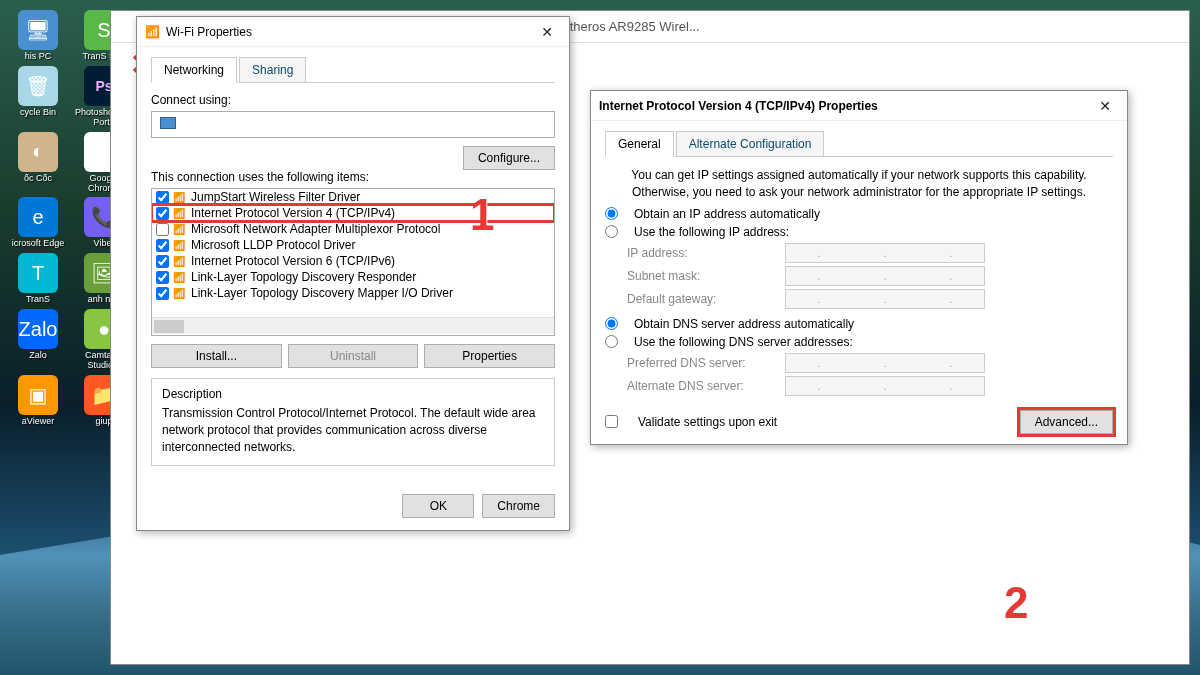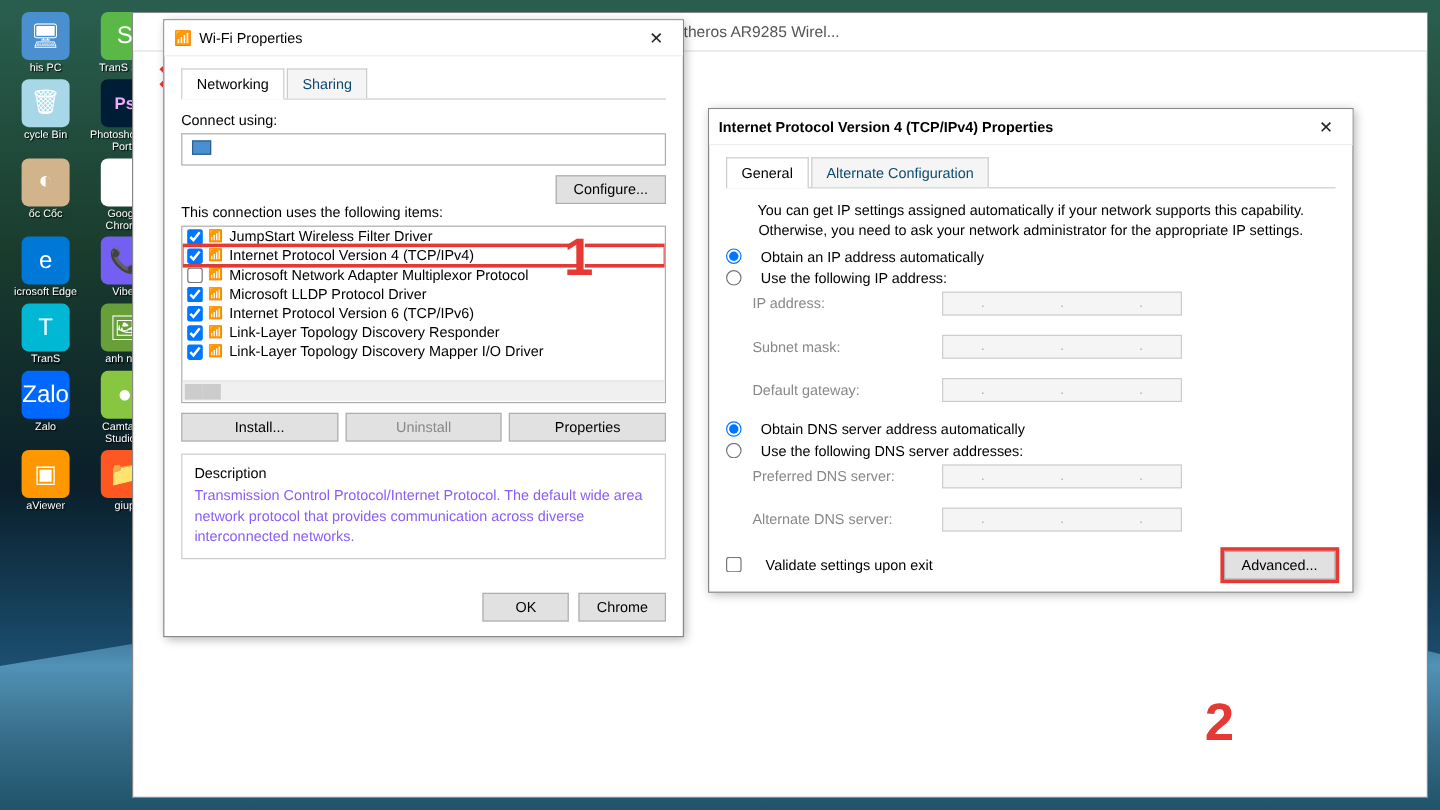--- a/index.html
+++ b/index.html
@@ -34,29 +34,29 @@
 .list-item { display: flex; align-items: center; gap: 4px; padding: 1px 4px; font-size: 12px; white-space: nowrap; }
 .list-item input[type=checkbox] { width: 13px; height: 13px; }
 .net-icon { width: 14px; height: 14px; display: inline-flex; align-items: center; justify-content: center; font-size: 10px; }
 .hl-red { outline: 3px solid #e53935; outline-offset: -1px; }
 .scroll-h { height: 17px; border-top: 1px solid #e0e0e0; background: #f0f0f0; display: flex; align-items: center; padding: 0 2px; }
 .scroll-h::before, .scroll-h::after { content: ''; width: 15px; height: 13px; background: #ccc; }
 .btn-3 { display: flex; gap: 6px; margin-bottom: 10px; }
 .btn-3 .btn { flex: 1; }
 .fieldset { border: 1px solid #ccc; padding: 8px 10px 10px; margin-bottom: 10px; }
 .fieldset-label { font-size: 12px; margin-bottom: 4px; }
-.desc-text { font-size: 12px; color: #8b5cf6; line-height: 1.4; }
+.desc-text { font-size: 12px; color: #000000; line-height: 1.4; }
 .dlg-buttons { display: flex; justify-content: flex-end; gap: 8px; padding: 8px 14px 12px; }
 .dlg-buttons .btn { min-width: 72px; }
 .d2 { left: 590px; top: 90px; width: 538px; }
 .d1 { left: 136px; top: 16px; width: 434px; }
 .info-text { font-size: 12px; line-height: 1.4; margin-bottom: 6px; text-align: center; }
 .radio-row { display: flex; align-items: center; gap: 16px; font-size: 12px; margin: 4px 0; }
 .radio-row input { width: 13px; height: 13px; }
-.field-row { display: flex; align-items: center; gap: 8px; margin: 3px 0 16px 22px; font-size: 12px; }
+.field-row { display: flex; align-items: center; gap: 8px; margin: 3px 0 3px 22px; font-size: 12px; }
 .field-row .fl { width: 150px; color: #888; }
 .ip-input { width: 200px; height: 20px; border: 1px solid #ccc; background: #f5f5f5; display: flex; align-items: center; justify-content: space-around; font-size: 11px; color: #aaa; }
 .dot { padding: 0 4px; }
 .group-ng { margin-bottom: 8px; }
 .check-row { display: flex; align-items: center; gap: 20px; font-size: 12px; }
 .annotation { position: absolute; font-size: 44px; font-weight: bold; color: #e53935; text-shadow: 1px 1px 0 #fff; pointer-events: none; }
 .ann1 { left: 470px; top: 190px; }
 .ann2 { left: 1004px; top: 578px; }
 .adv-btn { outline: 3px solid #e53935; }
 .monitor-icon { display: inline-block; width: 16px; height: 12px; background: #4a90d0; border: 1px solid #2a5f8f; position: relative; }

